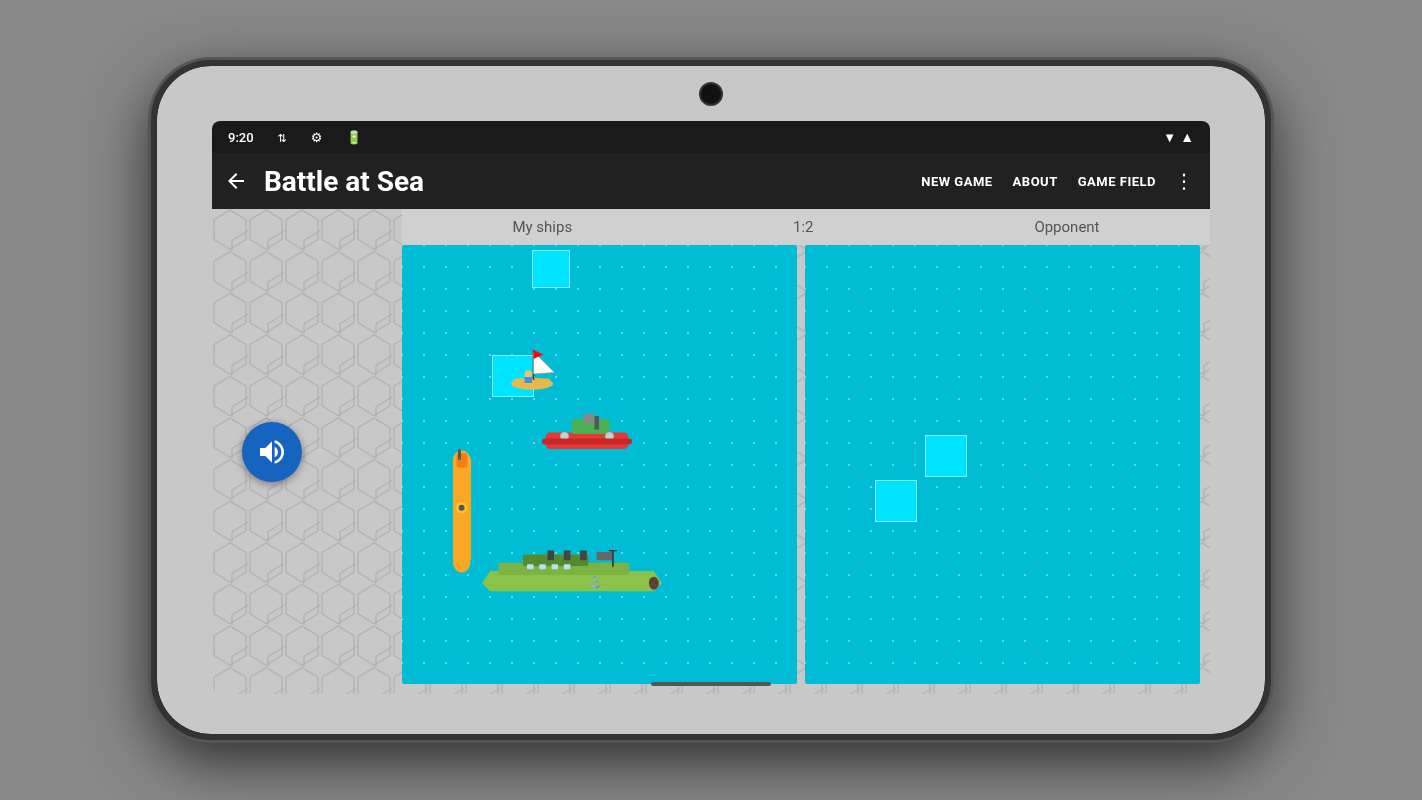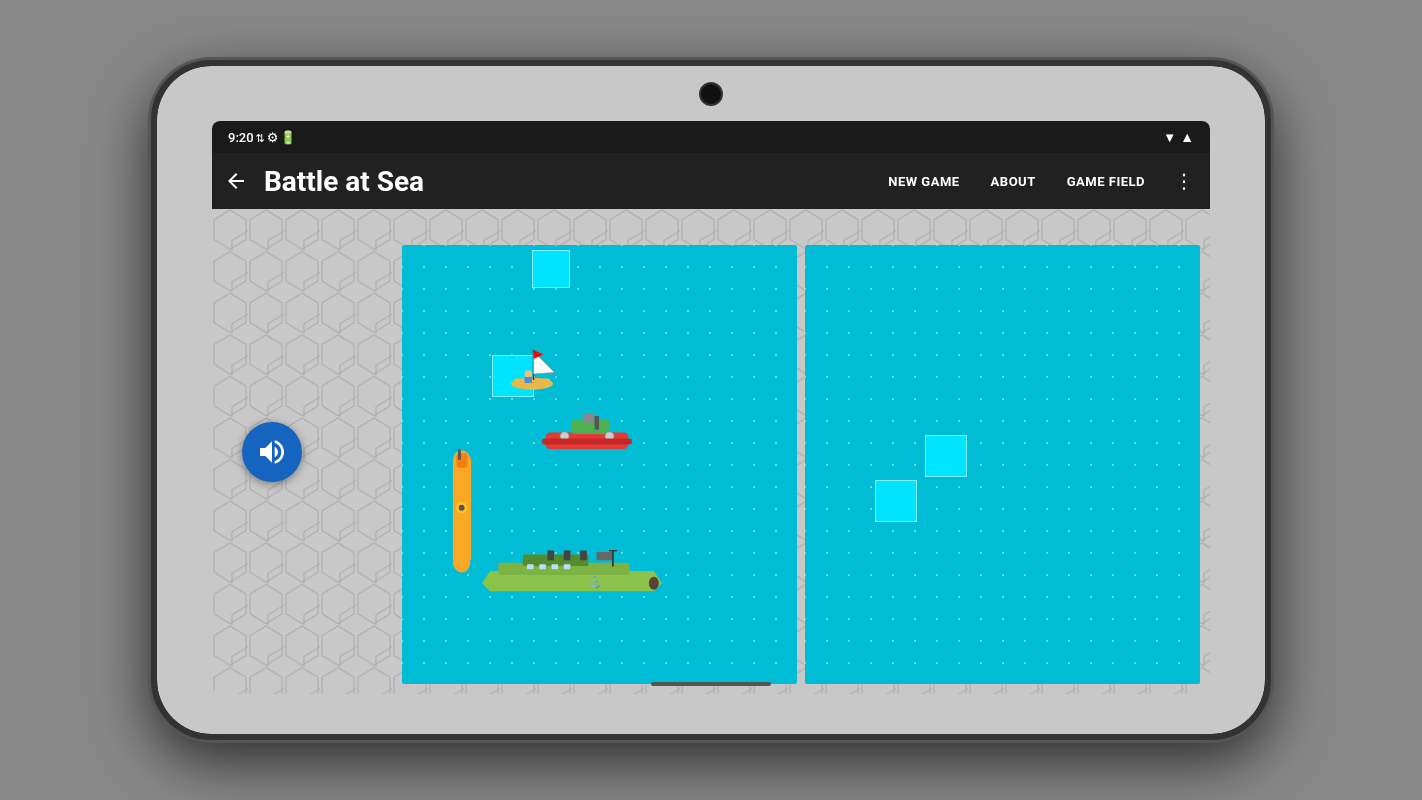--- a/index.html
+++ b/index.html
@@ -100,21 +100,21 @@
       align-items: center;
       justify-content: space-between;
       padding: 0 16px;
       font-size: 13px;
       font-weight: 500;
       flex-shrink: 0;
     }
     .status-left {
       display: flex;
       align-items: flex-end;
-      gap: 2px;
+      gap: 24px;
     }
     .status-right {
       display: flex;
       align-items: center;
       gap: 4px;
     }
 
     
     .toolbar {
       background: #212121;
@@ -137,21 +137,21 @@
     }
     .toolbar-title {
       font-size: 28px;
       font-weight: 700;
       color: white;
       flex: 1;
     }
     .toolbar-actions {
       display: flex;
       align-items: center;
-      gap: 11px;
+      gap: 0;
     }
     .toolbar-btn {
       color: white;
       font-size: 13px;
       font-weight: 700;
       padding: 8px 10px;
       cursor: pointer;
       border-radius: 4px;
       white-space: nowrap;
       letter-spacing: 0.5px;
@@ -358,20 +358,25 @@
           <defs>
             <pattern id="hexpat" x="0" y="0" width="36" height="41.6" patternUnits="userSpaceOnUse">
               <polygon points="18,1 34,10.8 34,30.4 18,40.2 2,30.4 2,10.8" fill="none" stroke="#aaa" stroke-width="1"></polygon>
               <polygon points="18,21.8 34,31.6 34,51.2 18,61 2,51.2 2,31.6" fill="none" stroke="#aaa" stroke-width="1" transform="translate(18,0)"></polygon>
             </pattern>
           </defs>
           <rect width="100%" height="100%" fill="url(#hexpat)"></rect>
         </svg>
       </div>
 
+      <div class="score-bar">
+        <span class="score-label">My ships</span>
+        <span class="score-ratio">1:2</span>
+        <span class="score-label">Opponent</span>
+      </div>
 
       <div class="boards-container">
 
         <div class="board">
 
           <div class="hit-square" style="left:130px; top:5px; width:38px; height:38px;"></div>
           <div class="hit-square" style="left:90px; top:110px; width:42px; height:42px;"></div>
 
           <svg class="ship ship-sail" viewBox="0 0 80 80">
 

